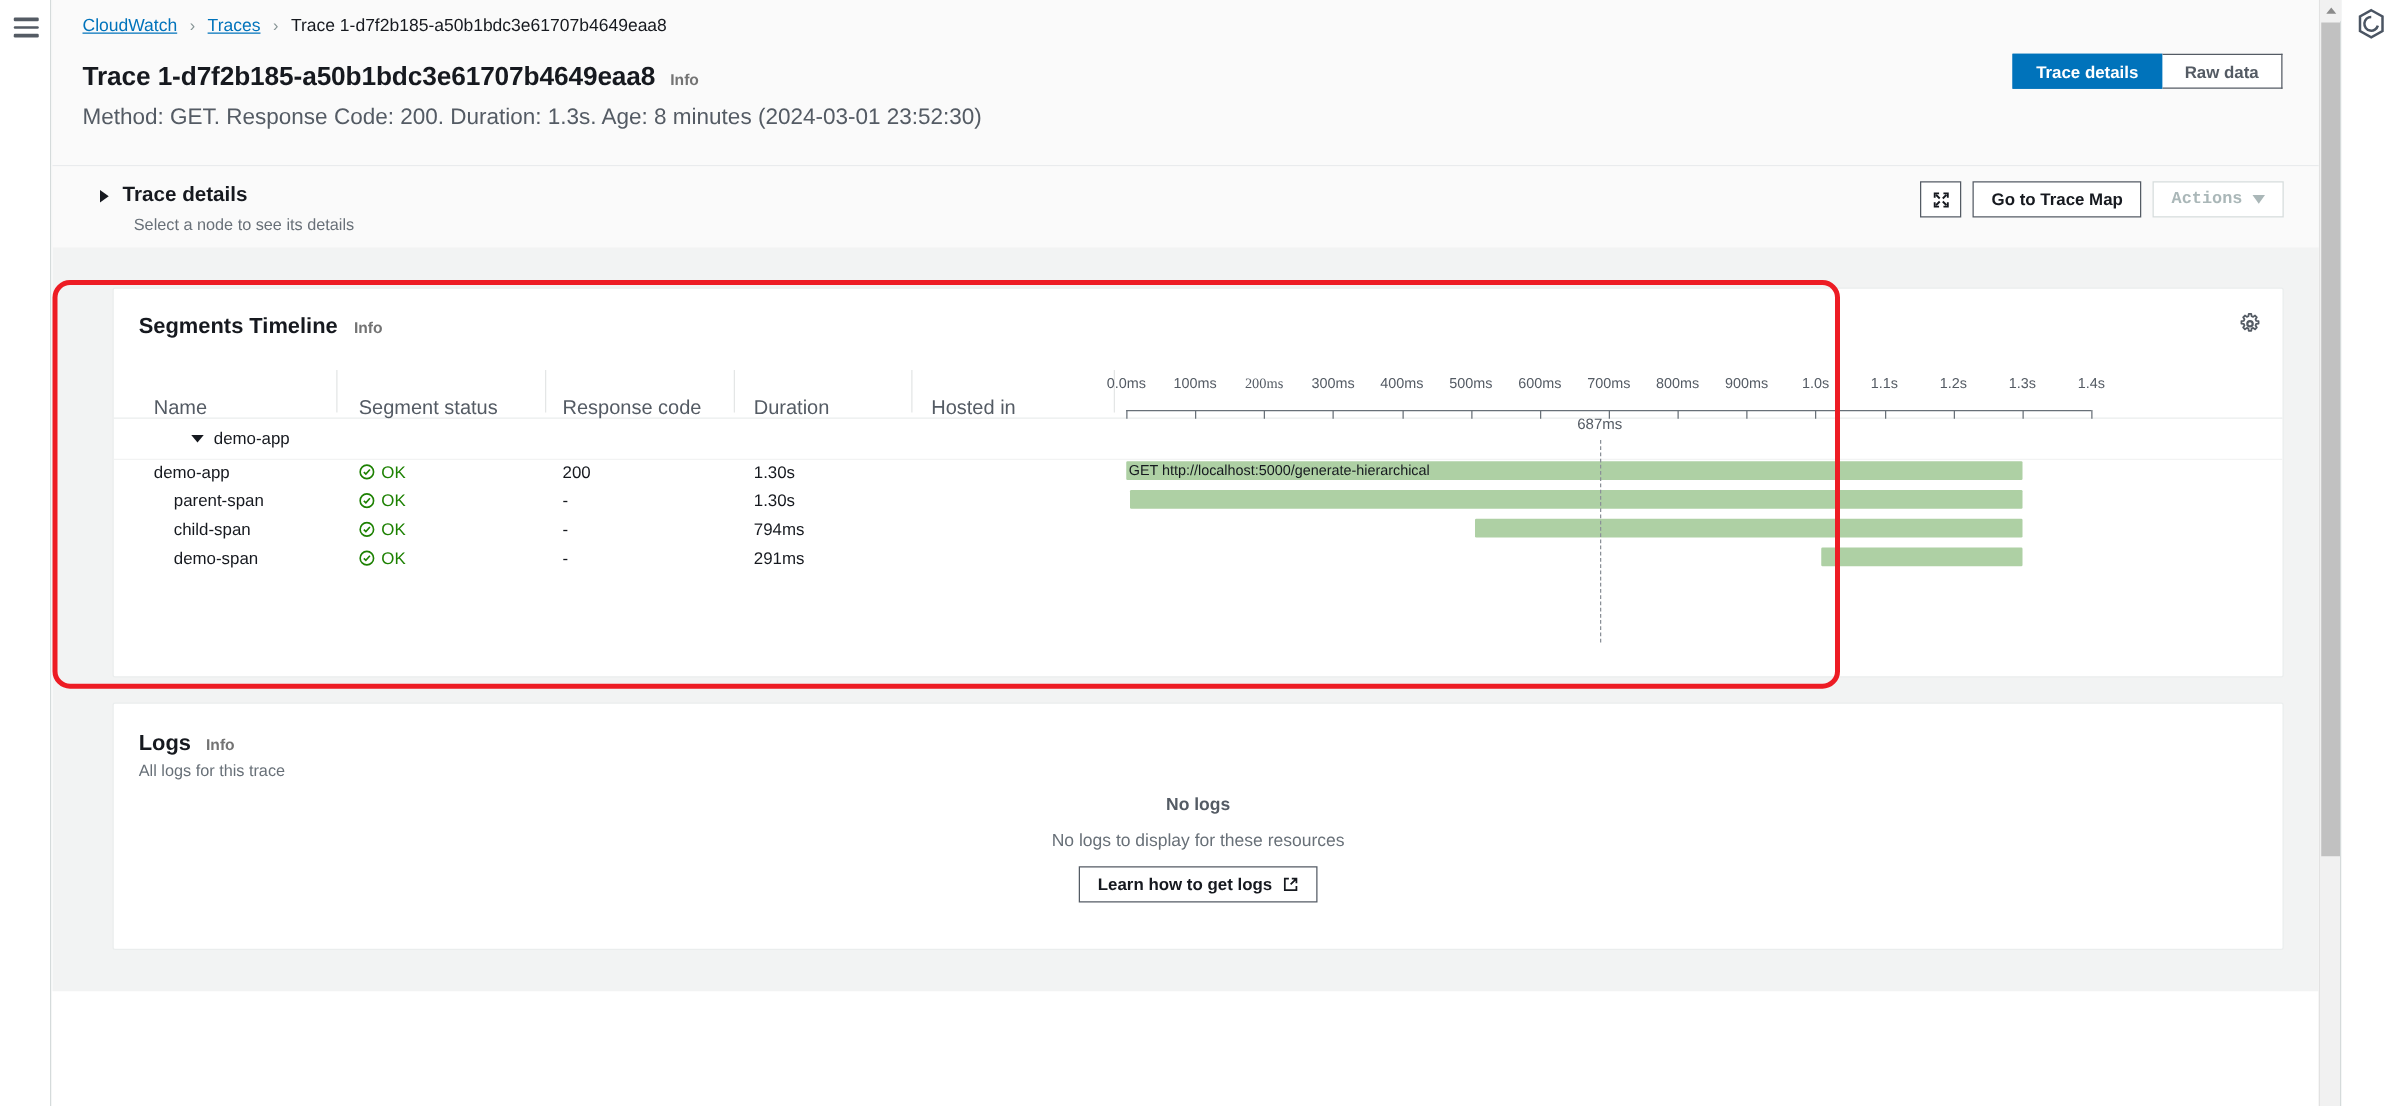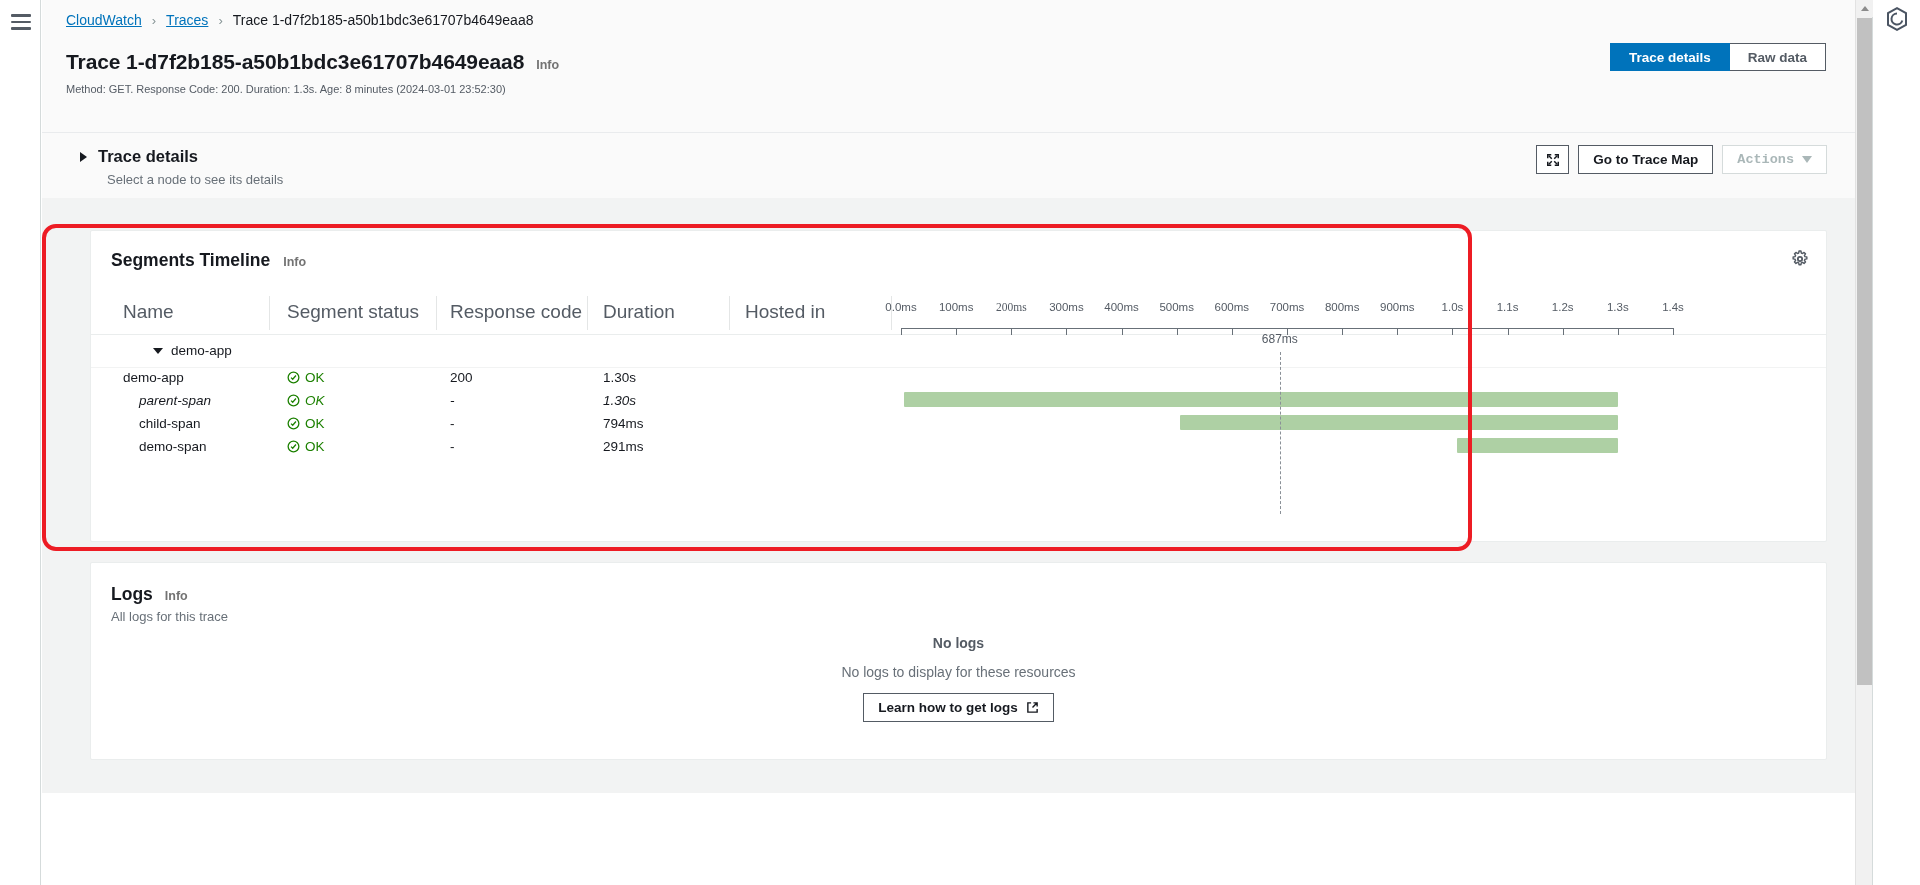--- a/index.html
+++ b/index.html
@@ -60,21 +60,21 @@
     position: absolute; left: 24px; top: 12px;
     font-size: 14px; color: #16191f; display: flex; align-items: center; gap: 0;
   }
   .bc-link { color: #0073bb; text-decoration: underline; cursor: pointer; }
   .bc-sep { color: #879596; margin: 0 10px; font-size: 13px; }
   .bc-current { color: #16191f; }
 
   .page-title-row { position: absolute; left: 24px; top: 50px; display: flex; align-items: baseline; gap: 12px; }
   .page-title { font-size: 21px; font-weight: bold; color: #16191f; letter-spacing: -0.1px; }
   .info-link { font-size: 12.5px; color: #737373; font-weight: bold; cursor: pointer; }
-  .meta-line { position: absolute; left: 24px; top: 83px; font-size: 11px; color: #545b64; }
+  .meta-line { position: absolute; left: 24px; top: 83px; font-size: 18px; color: #545b64; }
 
   .seg-toggle { position: absolute; right: 29px; top: 43px; display: flex; }
   .seg-btn {
     height: 28px; padding: 0 18px; display: flex; align-items: center; justify-content: center;
     font-size: 13.5px; font-weight: bold; color: #545b64;
     border: 1px solid #545b64; background: #ffffff; cursor: pointer;
   }
   .seg-btn.active { background: #0073bb; border-color: #0073bb; color: #ffffff; }
   .seg-btn + .seg-btn { border-left: none; }
 
@@ -110,21 +110,21 @@
   .card-title { font-size: 17.5px; font-weight: bold; color: #16191f; }
   .gear-btn { position: absolute; right: 17px; top: 19px; cursor: pointer; }
 
   
   .tl-wrap { position: relative; }
   .tbl-head {
     position: relative; height: 42px; border-bottom: 1px solid #eaeded;
     margin: 0 0 0 0;
   }
   .th {
-    position: absolute; top: 8px; font-size: 19px; color: #545b64;
+    position: absolute; top: 25px; font-size: 16px; color: #545b64;
   }
   .vdiv { position: absolute; top: 3px; width: 1px; height: 34px; background: #e4e6e6; }
 
   .group-row {
     position: relative; height: 33px; border-bottom: 1px solid #f2f3f3;
   }
   .group-label {
     position: absolute; left: 62px; top: 8px; font-size: 13.5px; color: #16191f;
     display: flex; align-items: center; gap: 8px;
   }
@@ -328,22 +328,25 @@
       <div id="rows-host" style="position:relative;">
           <div class="row" style="height: 23px;">
             <span class="cell" style="left: 32px;">demo-app</span>
             <span class="cell status" style="left: 196px;"><span><svg viewBox="0 0 16 16" width="13" height="13" style="vertical-align:-2px">
                   <circle cx="8" cy="8" r="6.6" fill="none" stroke="#1d8102" stroke-width="1.6"></circle>
                   <path d="M5 8.2 L7 10.2 L11 5.6" fill="none" stroke="#1d8102" stroke-width="1.6"></path>
                 </svg></span>OK</span>
             <span class="cell" style="left: 359px;">200</span>
             <span class="cell" style="left: 512px;">1.30s</span>
             <span class="cell" style="left: 654px;"></span>
+            <div class="bar" style="left: 810px; width: 716.857px; top: 1px; background: rgb(174, 208, 164);">
+              <span class="bar-label">GET http://localhost:5000/generate-hierarchical</span>
+            </div>
           </div>
-          <div class="row" style="height: 23px; font-style: italic;">
+          <div class="row" style="height: 23px;">
             <span class="cell" style="left: 48px;">parent-span</span>
             <span class="cell status" style="left: 196px;"><span><svg viewBox="0 0 16 16" width="13" height="13" style="vertical-align:-2px">
                   <circle cx="8" cy="8" r="6.6" fill="none" stroke="#1d8102" stroke-width="1.6"></circle>
                   <path d="M5 8.2 L7 10.2 L11 5.6" fill="none" stroke="#1d8102" stroke-width="1.6"></path>
                 </svg></span>OK</span>
             <span class="cell" style="left: 359px;">-</span>
             <span class="cell" style="left: 512px;">1.30s</span>
             <span class="cell" style="left: 654px;"></span>
             <div class="bar" style="left: 813.309px; width: 713.549px; top: 1px; background: rgb(174, 208, 164);"></div>
           </div>

